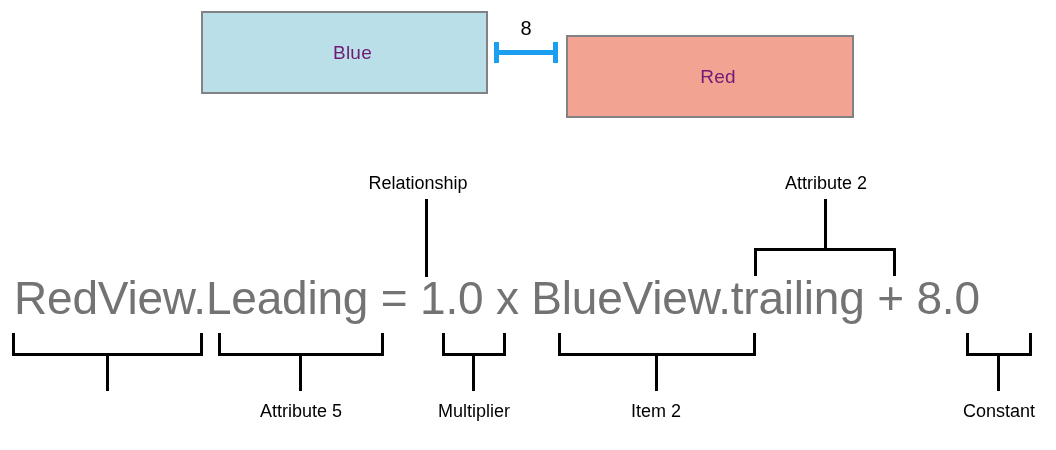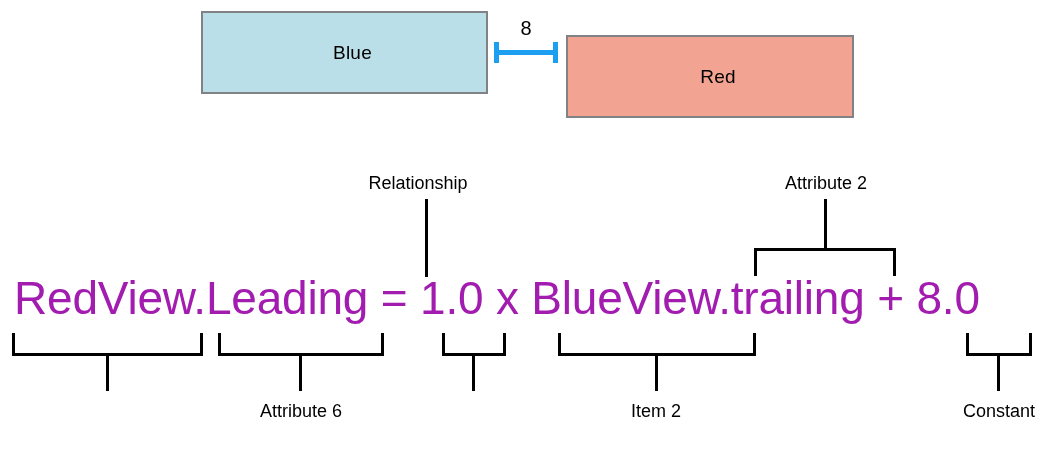--- a/index.html
+++ b/index.html
@@ -19,21 +19,21 @@
 
   
   .view-box {
     position: absolute;
     box-sizing: border-box;
     border: 2px solid #808285;
     display: flex;
     align-items: center;
     justify-content: center;
     font-size: 19px;
-    color: #000000;
+    color: #701a75;
     letter-spacing: .2px;
     padding-left: 16px;
   }
   #blue-box {
     left: 201px;
     top: 11px;
     width: 287px;
     height: 83px;
     background: #bbdfe9;
   }
@@ -84,21 +84,21 @@
 
   
   #equation {
     position: absolute;
     left: 14px;
     top: 271px;
     font-size: 46px;
     line-height: 54px;
     white-space: pre;
     letter-spacing: -0.2px;
-    color: #a21caf;
+    color: #737373;
   }
 
   
   .ann-label {
     position: absolute;
     font-size: 18px;
     line-height: 22px;
     text-align: center;
     white-space: nowrap;
     color: #000;
@@ -155,24 +155,25 @@
   <div class="stem" style="left:824px; top:199px; height:51px;"></div>
   <div class="bracket-up" style="left:754px; top:248px; width:142px; height:28px;"></div>
 
   <div id="equation">RedView.Leading = 1.0 x BlueView.trailing + 8.0</div>
 
   <div class="bracket-down" style="left:12px; top:333px; width:191px; height:23px;"></div>
   <div class="stem" style="left:106px; top:355px; height:36px;"></div>
 
   <div class="bracket-down" style="left:218px; top:333px; width:166px; height:23px;"></div>
   <div class="stem" style="left:299px; top:355px; height:36px;"></div>
-  <div class="ann-label" style="left:221px; top:400px; width:160px;">Attribute 6</div>
+  <div class="ann-label" style="left:221px; top:400px; width:160px;">Attribute 5</div>
 
   <div class="bracket-down" style="left:442px; top:333px; width:64px; height:23px;"></div>
   <div class="stem" style="left:472px; top:355px; height:36px;"></div>
+  <div class="ann-label" style="left:394px; top:400px; width:160px;">Multiplier</div>
 
   <div class="bracket-down" style="left:558px; top:333px; width:198px; height:23px;"></div>
   <div class="stem" style="left:655px; top:355px; height:36px;"></div>
   <div class="ann-label" style="left:576px; top:400px; width:160px;text-align:center;">Item 2</div>
 
   <div class="bracket-down" style="left:966px; top:333px; width:66px; height:23px;"></div>
   <div class="stem" style="left:997px; top:355px; height:36px;"></div>
   <div class="ann-label" style="left:919px; top:400px; width:160px;">Constant</div>
 
 </div>

